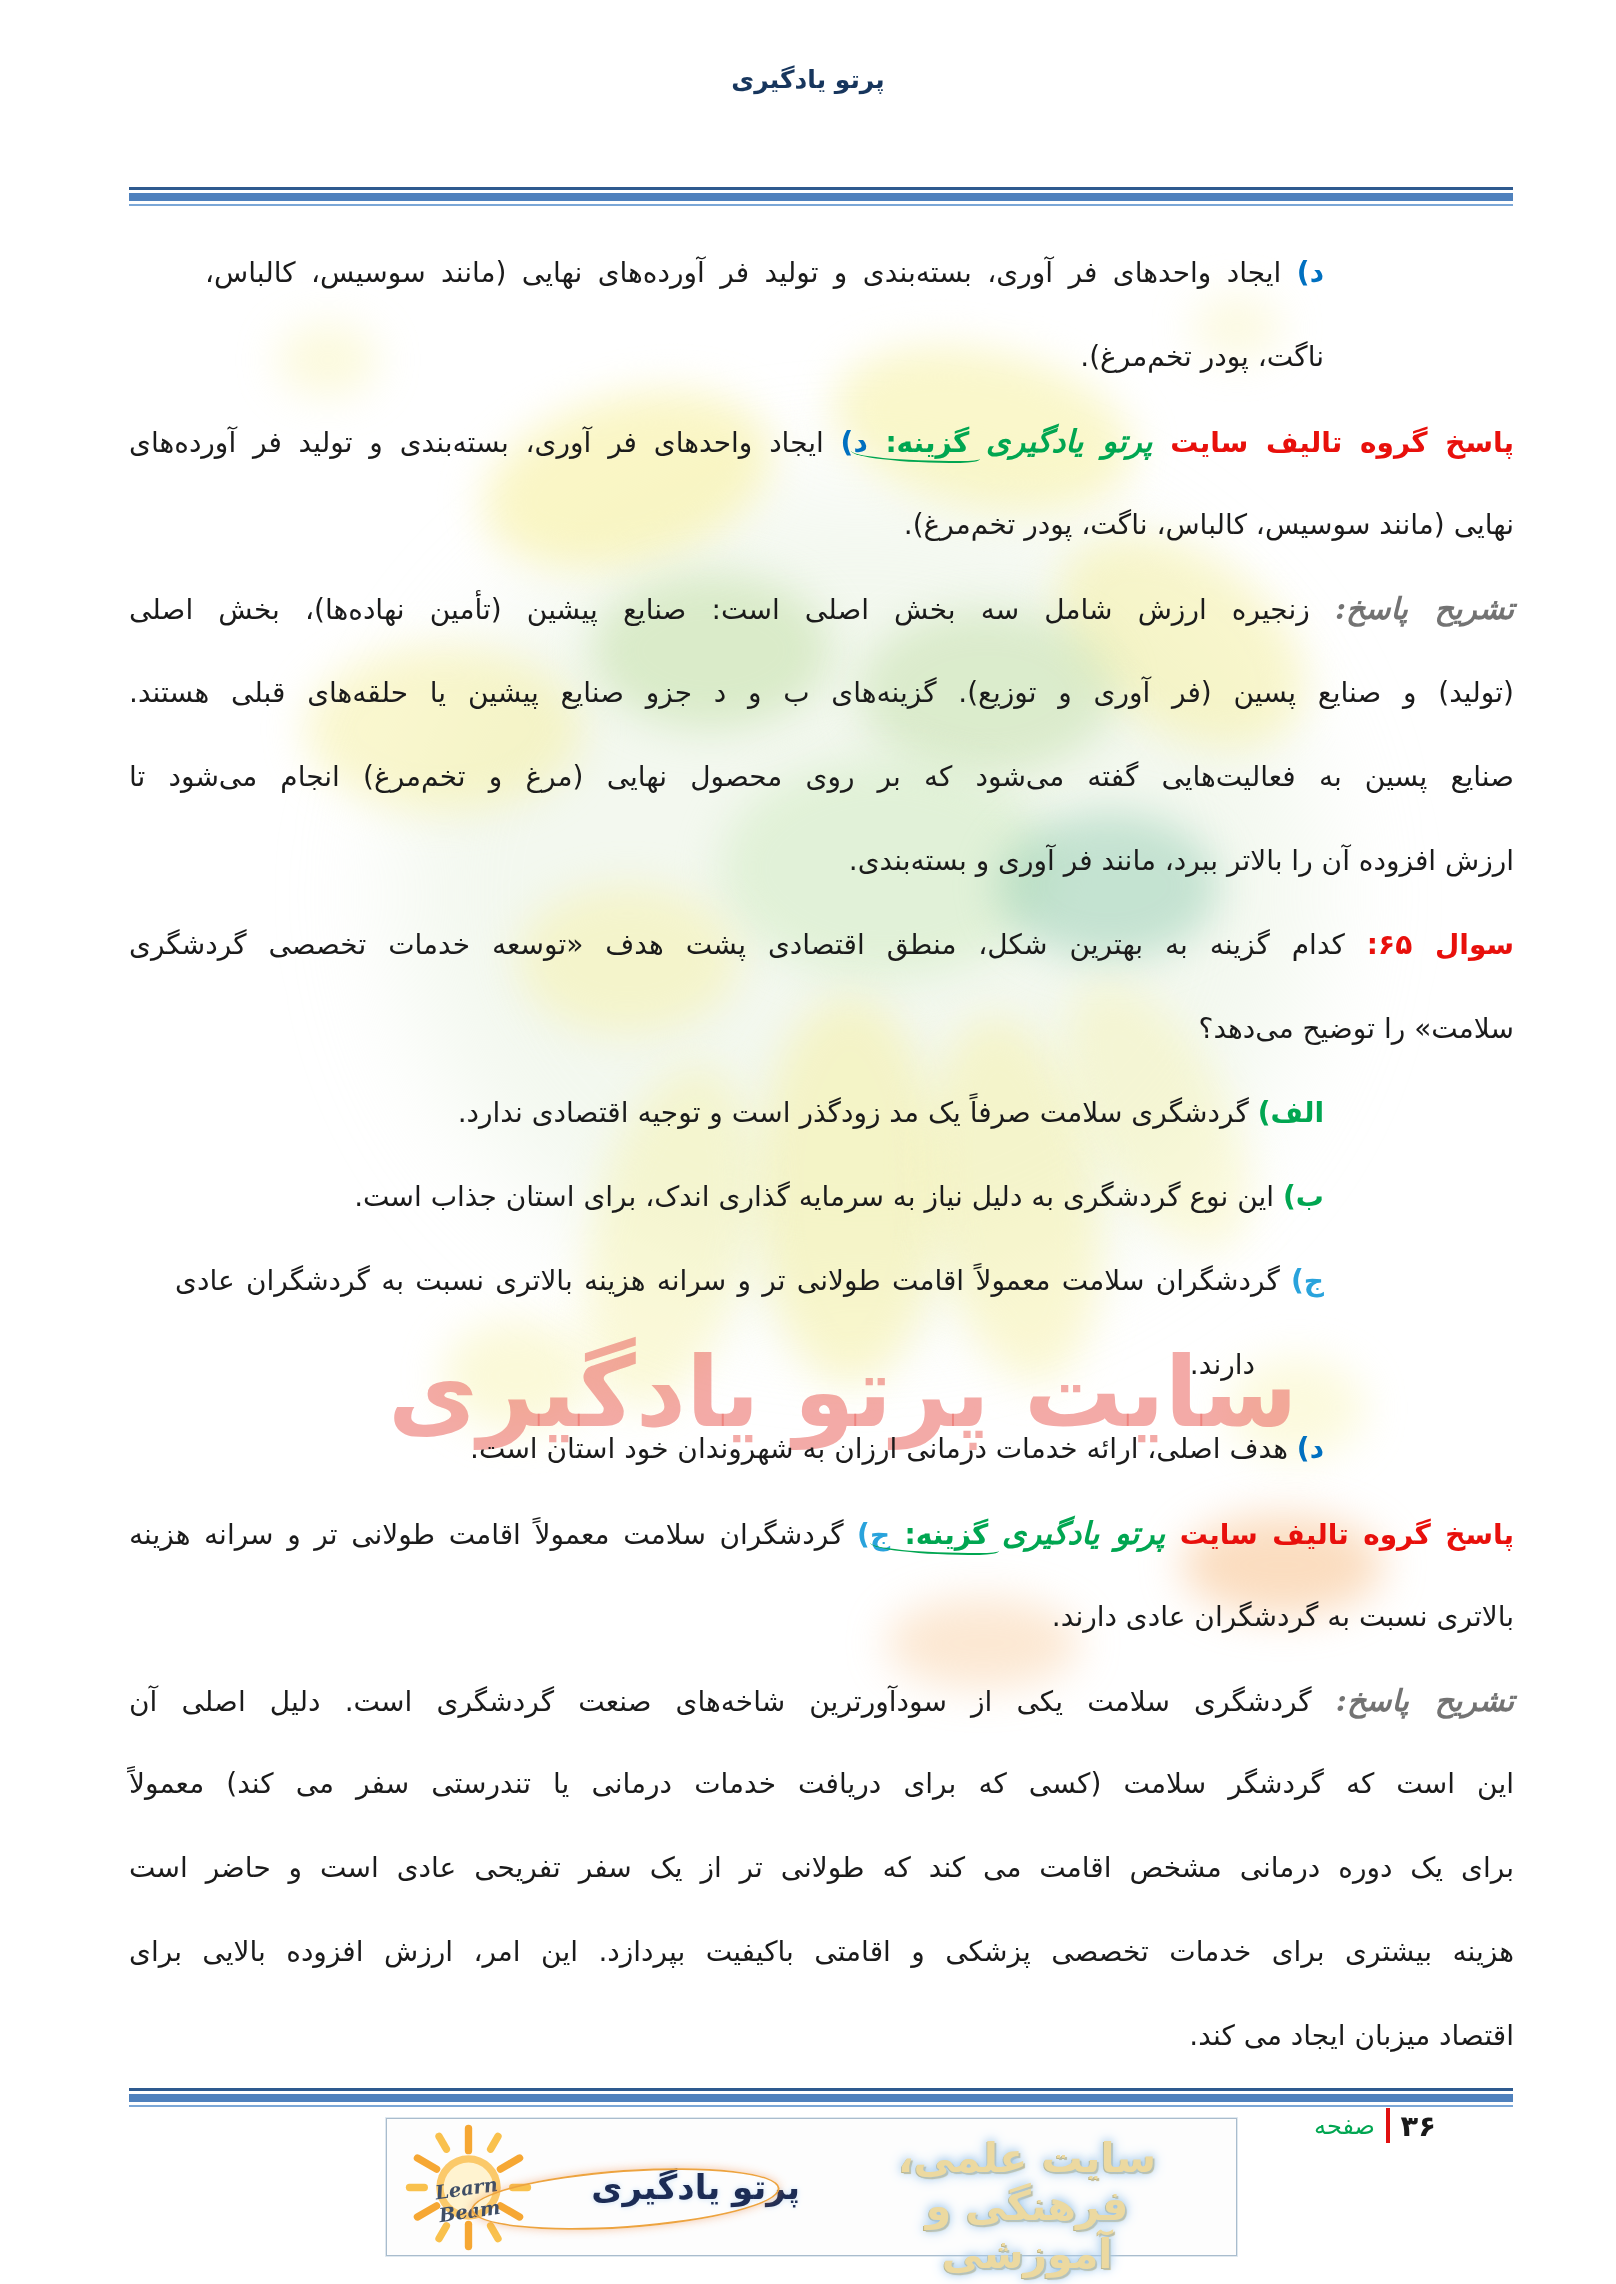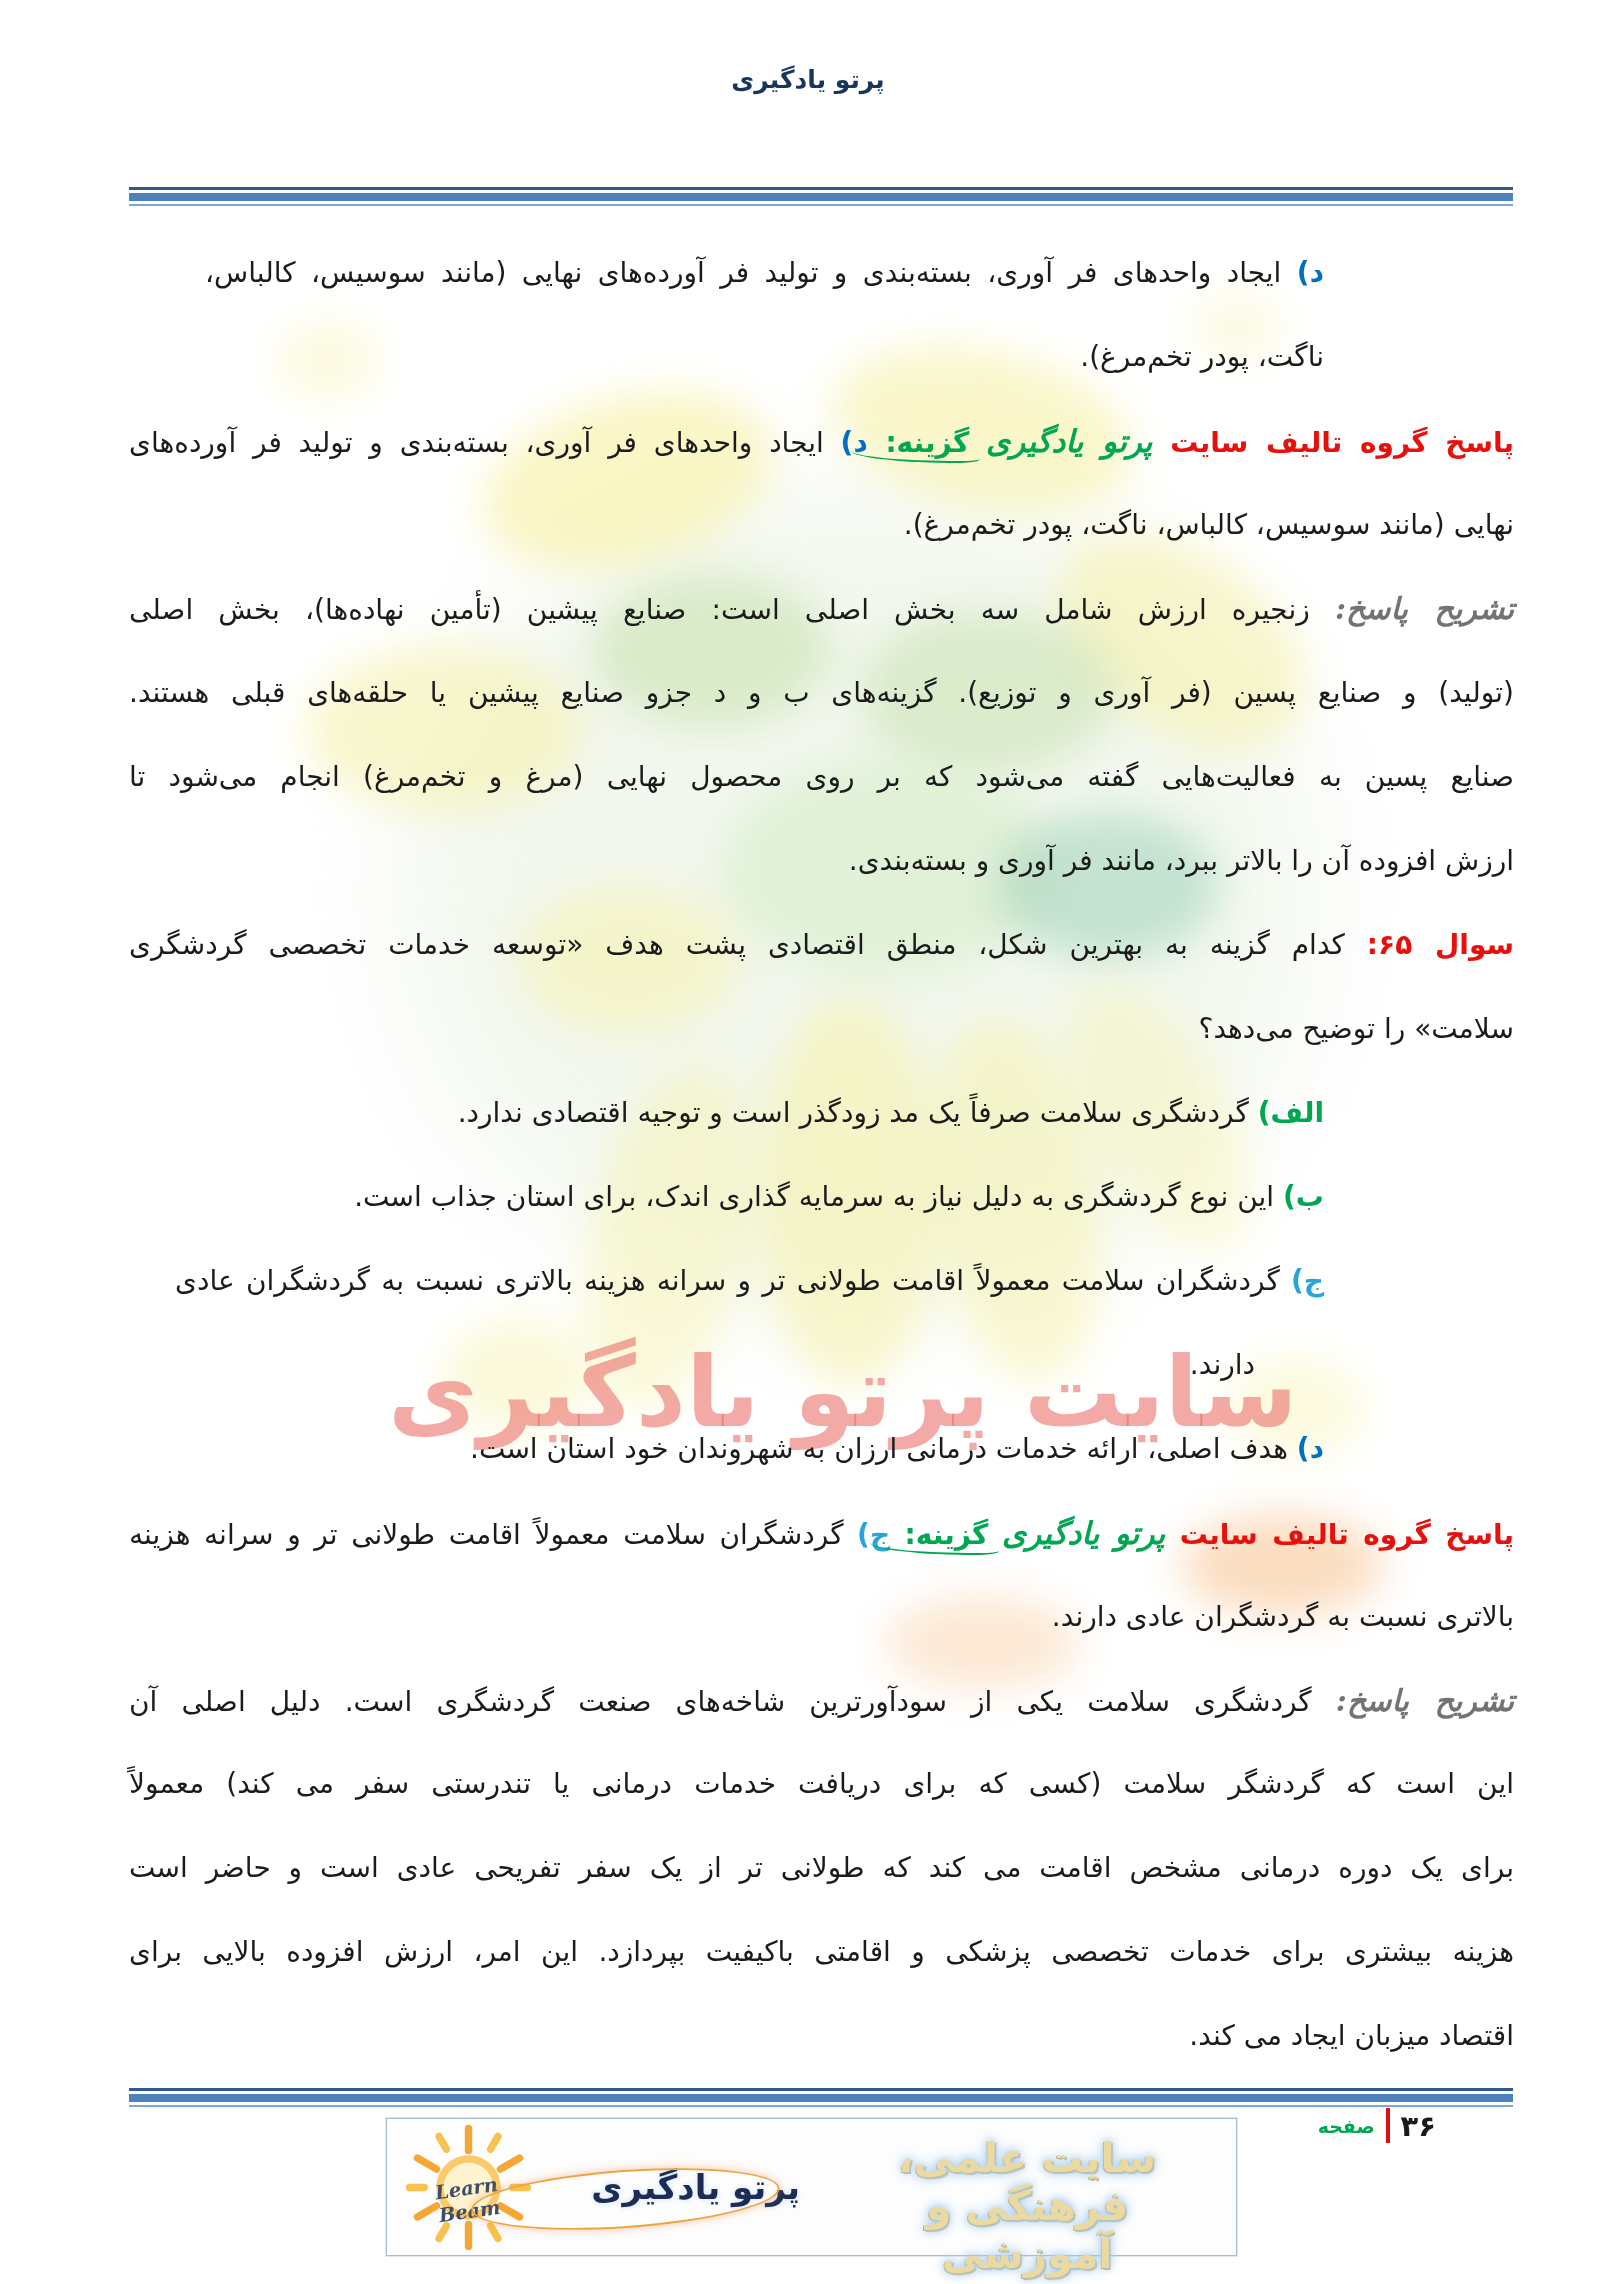--- a/index.html
+++ b/index.html
@@ -50,21 +50,21 @@
   .c-gz{color:#00a651;font-weight:bold;position:relative;}
   .c-gz::after{content:"";position:absolute;right:-11px;bottom:-3.7px;width:129px;height:14.8px;
         border-bottom:2.8px solid #00a651;
         border-bottom-left-radius:100% 14.8px;border-bottom-right-radius:18% 4.6px;}
 
   
   .pagenum{position:absolute;top:2108px;right:180px;display:flex;direction:rtl;
            align-items:center;gap:11px;z-index:5;}
   .pnum{font-size:29px;font-weight:bold;color:#1a1a1a;}
   .pbar{width:3.7px;height:35px;background:#e01010;}
-  .pword{font-size:19px;font-weight:bold;color:#00a651;}
+  .pword{font-size:24px;font-weight:normal;color:#00a651;}
   .logobox{position:absolute;left:386px;top:2118px;width:851px;height:138px;background:#fdfdfd;
            border:1.8px solid #a9bccd;box-shadow:0 0 0 0.9px #dce6ee;display:flex;align-items:center;
            padding:0 16.6px;gap:3.7px;z-index:5;}
   .sunwrap{position:relative;width:129px;height:129px;flex:0 0 auto;}
   .sunwrap .lbtext{position:absolute;left:1.8px;top:54px;width:126px;text-align:center;
            transform:rotate(-8deg);font-family:"DejaVu Serif","Liberation Serif",serif;
            font-style:italic;font-weight:bold;font-size:19.4px;color:#3f4e66;}
   .brand{position:relative;flex:0 0 auto;direction:rtl;font-size:34px;font-weight:bold;
          color:#1c2c55;padding:16.6px 31px 16.6px 55px;text-shadow:0 0 4.6px #d6e6f6,0 0 8.3px #e7f1fa;}
   .brand::before{content:"";position:absolute;left:-65px;top:20px;width:305px;height:54px;

